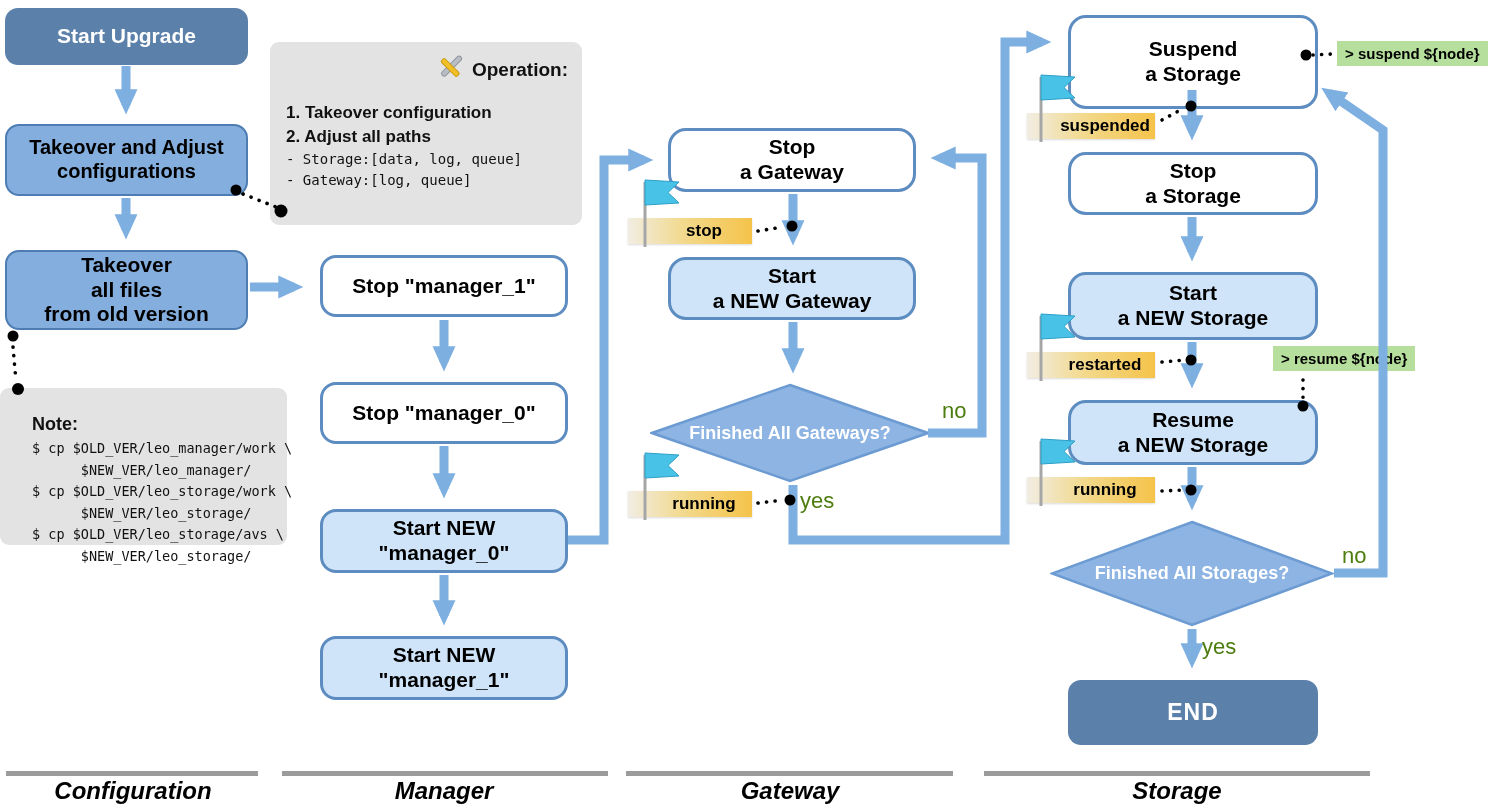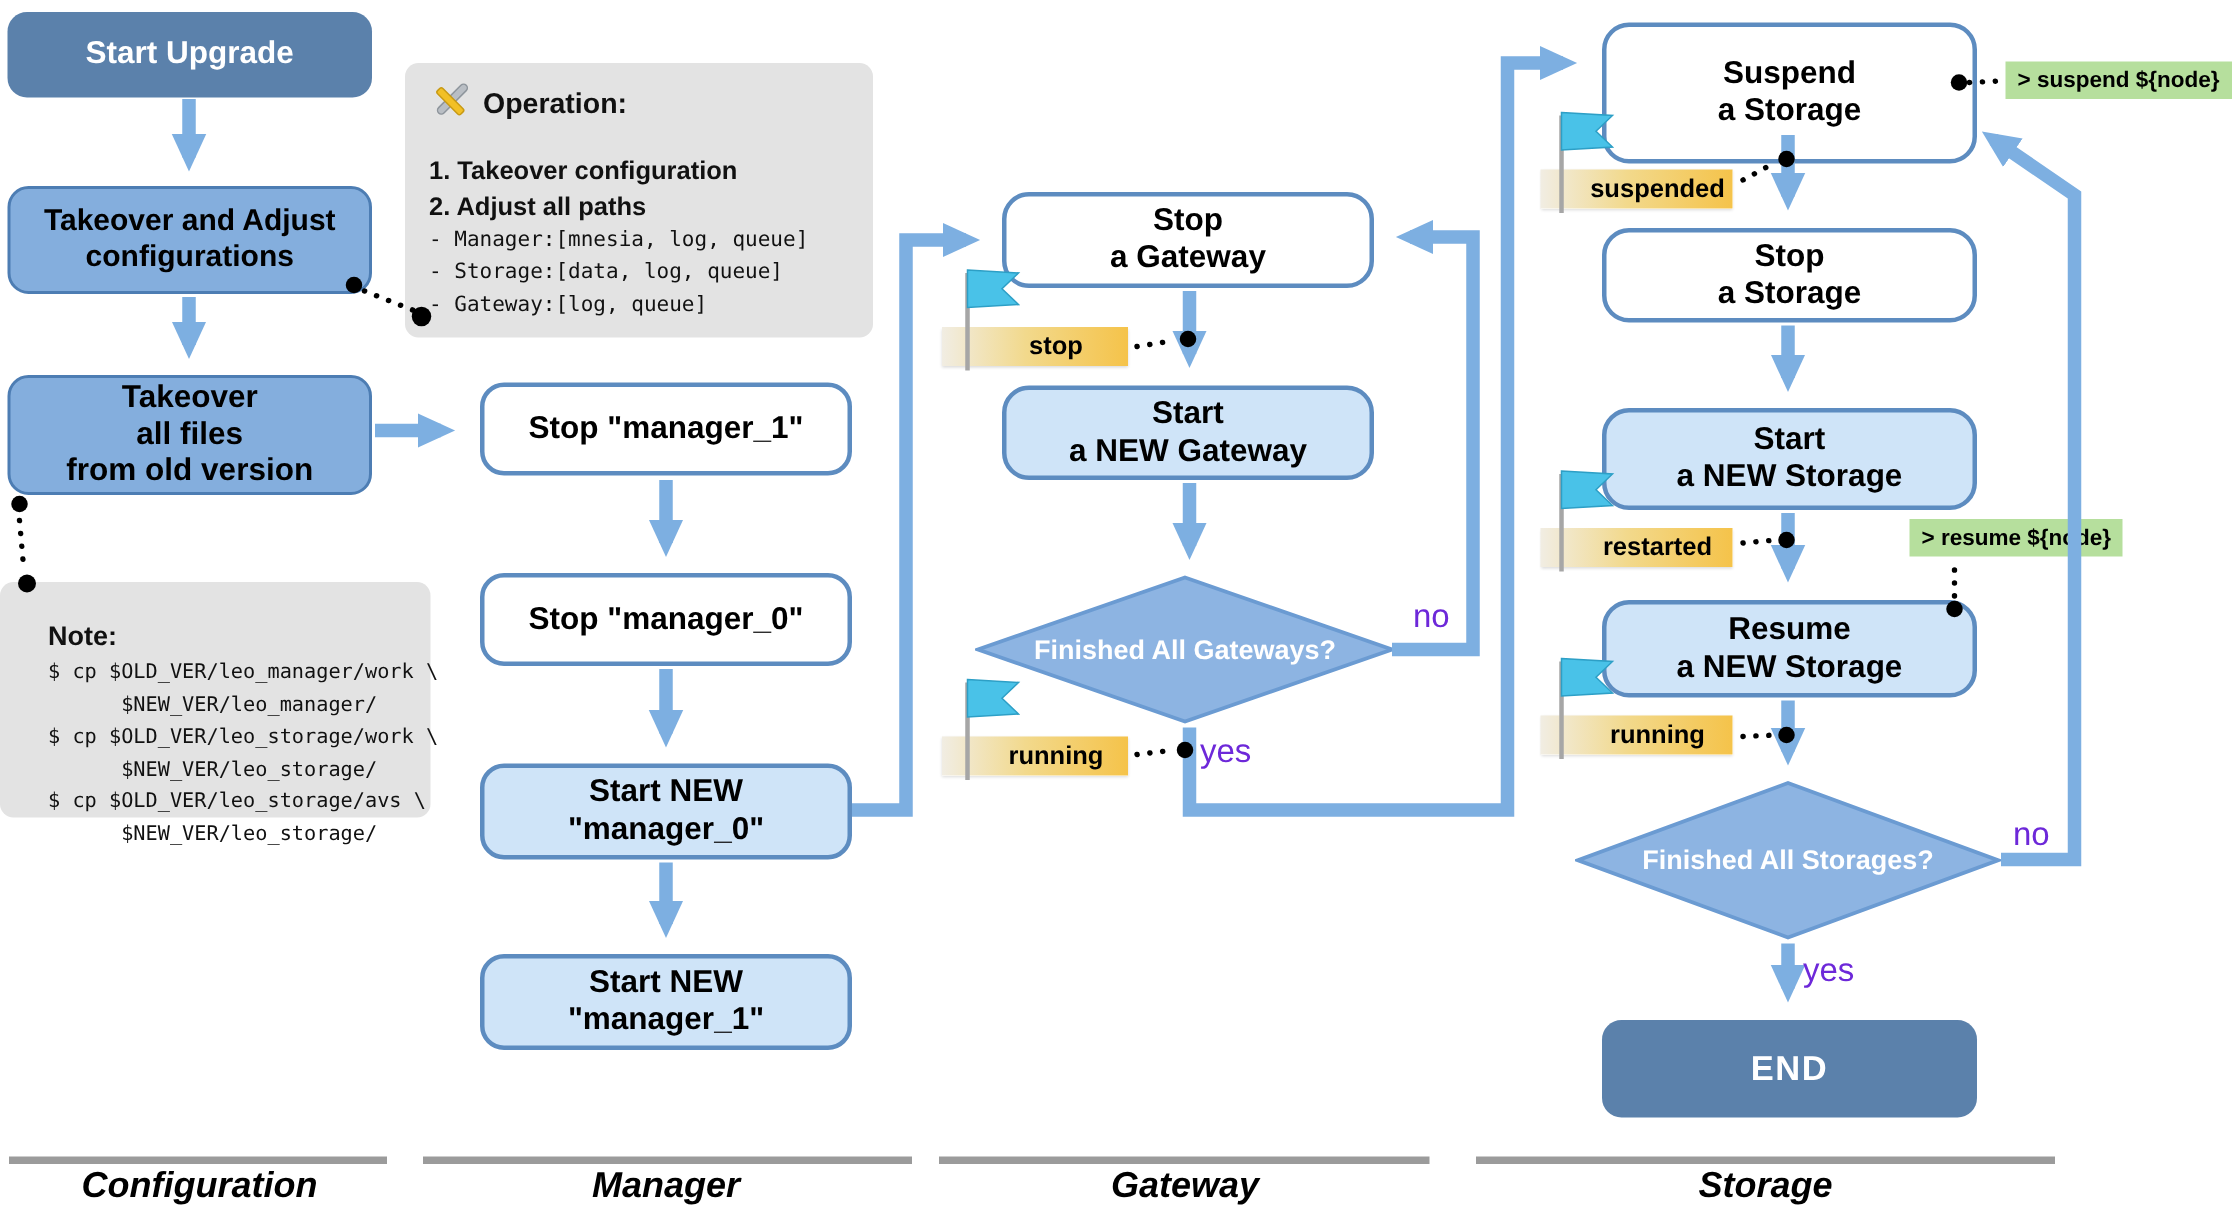--- a/index.html
+++ b/index.html
@@ -20,21 +20,21 @@
   .note-line{font-size:13.5px;line-height:1.6;}
   .flag-band{position:absolute;height:26px;background:linear-gradient(90deg,#f1ede3 0%,#f2d98c 45%,#f5c34a 100%);
              display:flex;align-items:center;justify-content:center;box-sizing:border-box;padding-left:28px;
              font-weight:bold;font-size:17px;color:#000;z-index:3;box-shadow:0 1px 2px rgba(0,0,0,.15);}
   .flag-icon{position:absolute;z-index:4;}
   .badge{position:absolute;background:#b6df9d;color:#000;font-weight:bold;font-size:15px;
          padding:4px 8px;z-index:3;white-space:nowrap;}
   .diamond{position:absolute;z-index:2;}
   .diamond .dtext{position:absolute;inset:0;display:flex;align-items:center;justify-content:center;
                   color:#fff;font-weight:bold;font-size:18px;text-align:center;}
-  .yesno{position:absolute;font-size:22px;color:#6d28d9;z-index:6;}
+  .yesno{position:absolute;font-size:22px;color:#4d7c0f;z-index:6;}
   .lane-line{position:absolute;top:771px;height:5px;background:#9b9b9b;z-index:2;}
   .lane-label{position:absolute;top:777px;font-weight:bold;font-style:italic;font-size:24px;
               color:#000;text-align:center;z-index:2;}
 </style>
 </head>
 <body>
 
 <div class="stage">
 
   <svg class="connectors" width="1490" height="810" viewBox="0 0 1490 810">
@@ -91,33 +91,32 @@
   <div class="box dark" style="left:5px;top:8px;width:243px;height:57px;">Start Upgrade</div>
 
   <div class="box mid" style="left:5px;top:124px;width:243px;height:72px;">Takeover and Adjust
 configurations</div>
 
   <div class="box mid" style="left:5px;top:250px;width:243px;height:80px;font-size:21px;">Takeover
 all files
 from old version</div>
 
   <div class="note" style="left:270px;top:42px;width:312px;height:183px;padding:12px 14px 10px 16px;">
-    <div style="display:flex;align-items:center;gap:9px;">
+    <div style="display:flex;align-items:center;gap:9px;justify-content:flex-end;">
       <span class="tools">
         <svg width="27" height="27" viewBox="0 0 27 27">
           <rect x="11.5" y="-2" width="5" height="26" rx="2.5" transform="rotate(45 13.5 13.5)" fill="#b9bec4" stroke="#8e959c" stroke-width="1"></rect>
           <rect x="11.5" y="3" width="5" height="22" rx="1.5" transform="rotate(-45 13.5 13.5)" fill="#f2c026" stroke="#c89a14" stroke-width="1"></rect>
         </svg>
       </span>
       <span class="ntitle" style="font-size:19px;">Operation:</span>
     </div>
     <div style="margin-top:16px;">
       <div class="op-step">1. Takeover configuration</div>
       <div class="op-step">2. Adjust all paths</div>
-      <div class="op-path code">- Manager:[mnesia, log, queue]</div>
       <div class="op-path code">- Storage:[data, log, queue]</div>
       <div class="op-path code">- Gateway:[log, queue]</div>
     </div>
   </div>
 
   <div class="note" style="left:0px;top:388px;width:287px;height:157px;padding:26px 10px 8px 32px;">
     <div class="ntitle">Note:</div>
     <div style="margin-top:3px;">
       <div class="note-line code">$ cp $OLD_VER/leo_manager/work \</div>
       <div class="note-line code">      $NEW_VER/leo_manager/</div>

